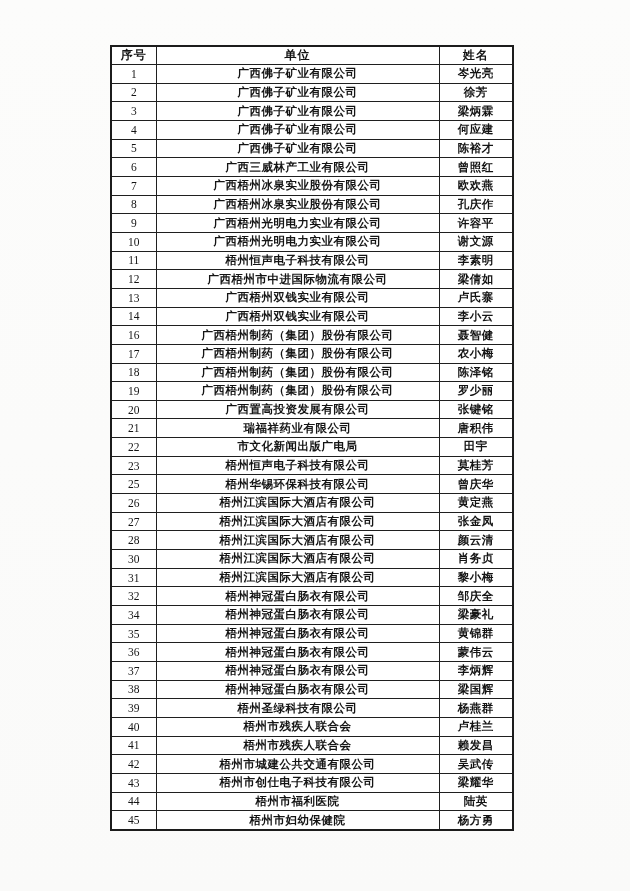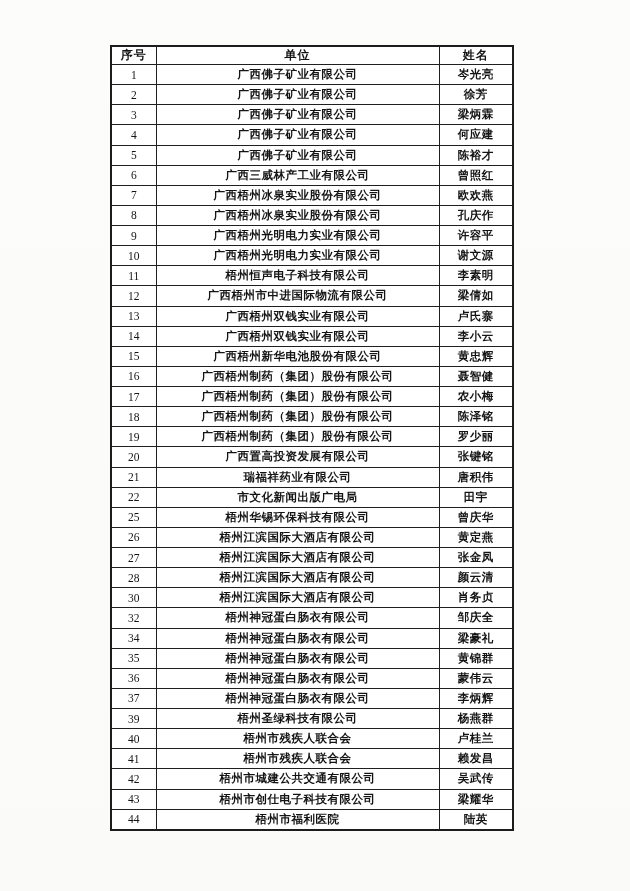--- a/index.html
+++ b/index.html
@@ -145,25 +145,20 @@
           <td class="cell-no">13</td>
           <td class="cell-unit">广西梧州双钱实业有限公司</td>
           <td class="cell-name">卢氏寨</td>
         </tr>
         <tr>
           <td class="cell-no">14</td>
           <td class="cell-unit">广西梧州双钱实业有限公司</td>
           <td class="cell-name">李小云</td>
         </tr>
         <tr>
-          <td class="cell-no">15</td>
-          <td class="cell-unit">广西梧州新华电池股份有限公司</td>
-          <td class="cell-name">黄忠辉</td>
-        </tr>
-        <tr>
           <td class="cell-no">16</td>
           <td class="cell-unit">广西梧州制药（集团）股份有限公司</td>
           <td class="cell-name">聂智健</td>
         </tr>
         <tr>
           <td class="cell-no">17</td>
           <td class="cell-unit">广西梧州制药（集团）股份有限公司</td>
           <td class="cell-name">农小梅</td>
         </tr>
         <tr>
@@ -185,20 +180,25 @@
           <td class="cell-no">21</td>
           <td class="cell-unit">瑞福祥药业有限公司</td>
           <td class="cell-name">唐积伟</td>
         </tr>
         <tr>
           <td class="cell-no">22</td>
           <td class="cell-unit">市文化新闻出版广电局</td>
           <td class="cell-name">田宇</td>
         </tr>
         <tr>
+          <td class="cell-no">23</td>
+          <td class="cell-unit">梧州恒声电子科技有限公司</td>
+          <td class="cell-name">莫桂芳</td>
+        </tr>
+        <tr>
           <td class="cell-no">25</td>
           <td class="cell-unit">梧州华锡环保科技有限公司</td>
           <td class="cell-name">曾庆华</td>
         </tr>
         <tr>
           <td class="cell-no">26</td>
           <td class="cell-unit">梧州江滨国际大酒店有限公司</td>
           <td class="cell-name">黄定燕</td>
         </tr>
         <tr>
@@ -210,20 +210,25 @@
           <td class="cell-no">28</td>
           <td class="cell-unit">梧州江滨国际大酒店有限公司</td>
           <td class="cell-name">颜云清</td>
         </tr>
         <tr>
           <td class="cell-no">30</td>
           <td class="cell-unit">梧州江滨国际大酒店有限公司</td>
           <td class="cell-name">肖务贞</td>
         </tr>
         <tr>
+          <td class="cell-no">31</td>
+          <td class="cell-unit">梧州江滨国际大酒店有限公司</td>
+          <td class="cell-name">黎小梅</td>
+        </tr>
+        <tr>
           <td class="cell-no">32</td>
           <td class="cell-unit">梧州神冠蛋白肠衣有限公司</td>
           <td class="cell-name">邹庆全</td>
         </tr>
         <tr>
           <td class="cell-no">34</td>
           <td class="cell-unit">梧州神冠蛋白肠衣有限公司</td>
           <td class="cell-name">梁豪礼</td>
         </tr>
         <tr>
@@ -233,20 +238,25 @@
         </tr>
         <tr>
           <td class="cell-no">36</td>
           <td class="cell-unit">梧州神冠蛋白肠衣有限公司</td>
           <td class="cell-name">蒙伟云</td>
         </tr>
         <tr>
           <td class="cell-no">37</td>
           <td class="cell-unit">梧州神冠蛋白肠衣有限公司</td>
           <td class="cell-name">李炳辉</td>
+        </tr>
+        <tr>
+          <td class="cell-no">38</td>
+          <td class="cell-unit">梧州神冠蛋白肠衣有限公司</td>
+          <td class="cell-name">梁国辉</td>
         </tr>
         <tr>
           <td class="cell-no">39</td>
           <td class="cell-unit">梧州圣绿科技有限公司</td>
           <td class="cell-name">杨燕群</td>
         </tr>
         <tr>
           <td class="cell-no">40</td>
           <td class="cell-unit">梧州市残疾人联合会</td>
           <td class="cell-name">卢桂兰</td>
@@ -263,16 +273,21 @@
         </tr>
         <tr>
           <td class="cell-no">43</td>
           <td class="cell-unit">梧州市创仕电子科技有限公司</td>
           <td class="cell-name">梁耀华</td>
         </tr>
         <tr>
           <td class="cell-no">44</td>
           <td class="cell-unit">梧州市福利医院</td>
           <td class="cell-name">陆英</td>
+        </tr>
+        <tr>
+          <td class="cell-no">45</td>
+          <td class="cell-unit">梧州市妇幼保健院</td>
+          <td class="cell-name">杨方勇</td>
         </tr>
       </tbody>
   </table>
 </div>
 
 </body></html>

